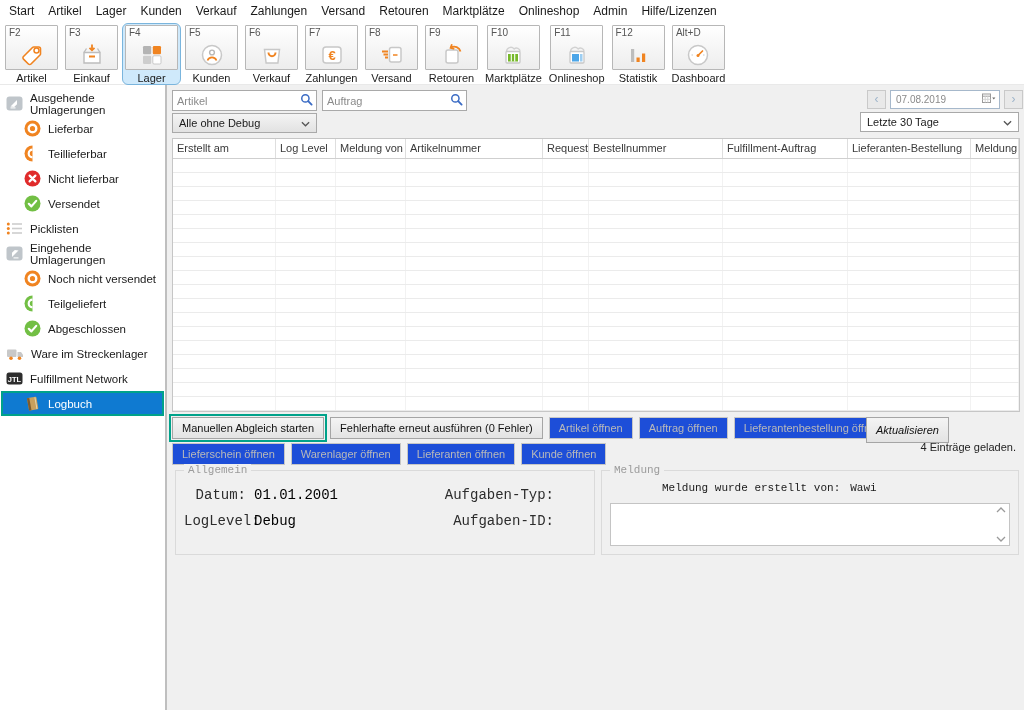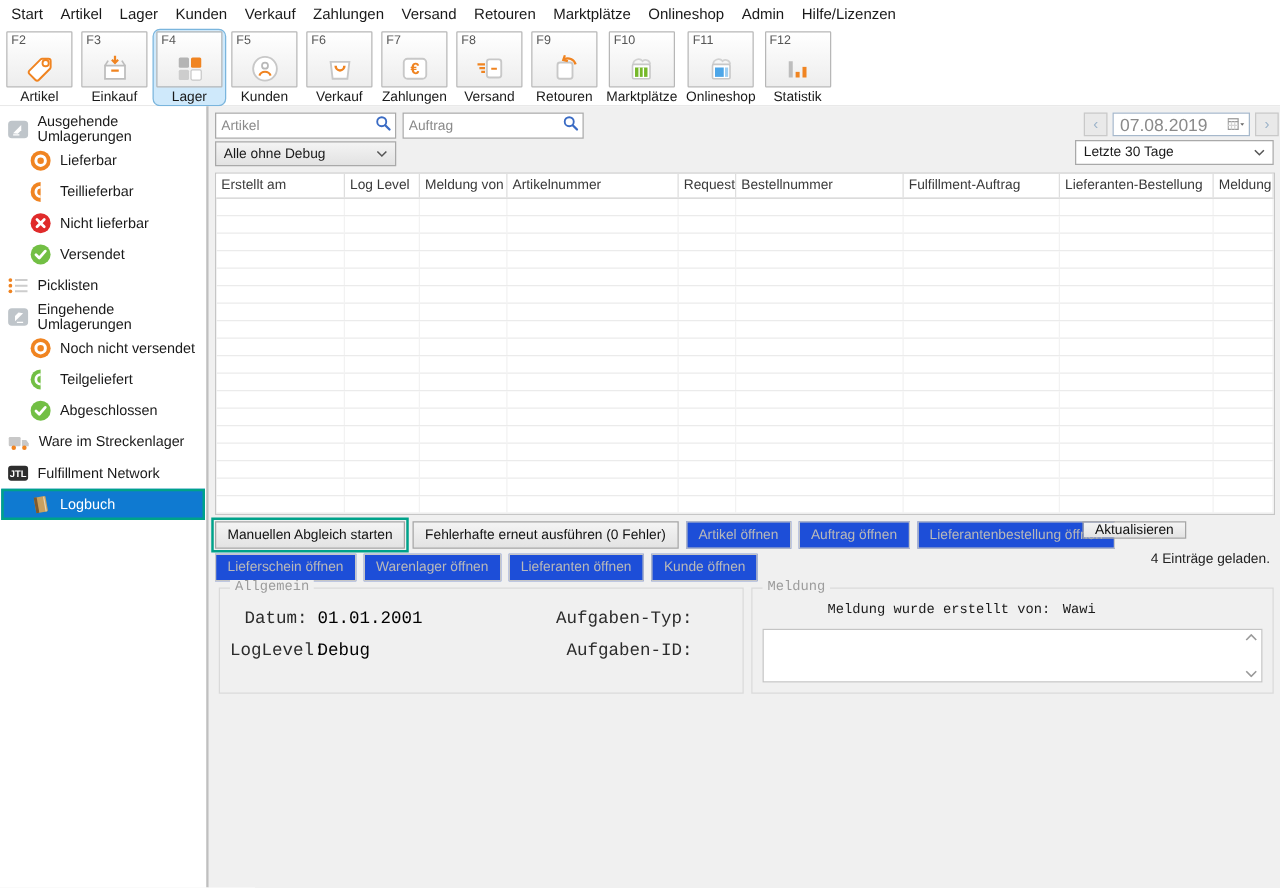--- a/index.html
+++ b/index.html
@@ -32,37 +32,37 @@
   .search-box input { border:0; outline:0; flex:1; min-width:0; font-family:inherit; font-size:11px; padding:0 0 0 4px; background:transparent; color:#222; }
   .search-box input::placeholder { color:#8a8a8a; opacity:1; }
   #artikel-box { left:5px; top:5px; }
   #auftrag-box { left:155px; top:5px; }
   .dropdown { position:absolute; height:20px; border:1px solid #a9a9a9; display:flex; align-items:center; justify-content:space-between; padding:0 6px; font-size:11px; }
   #log-filter { left:5px; top:28px; width:145px; background:linear-gradient(#f4f4f4,#e2e2e2); }
   #range-filter { left:693px; top:27px; width:159px; background:#fff; }
   .nav-btn { position:absolute; width:19px; height:19px; top:5px; background:#e9e9e9; border:1px solid #c9c9c9; font-size:12px; color:#9db4ca; line-height:15px; text-align:center; padding:0; font-family:inherit; }
   #prev-btn { left:700px; }
   #next-btn { left:837px; }
-  .date-field { position:absolute; left:723px; top:5px; width:110px; height:19px; background:#fff; border:1px solid #a6b8cb; display:flex; align-items:center; justify-content:space-between; padding:0 3px 0 5px; font-size:14px; color:#8a8a8a; }
+  .date-field { position:absolute; left:723px; top:5px; width:110px; height:19px; background:#fff; border:1px solid #a6b8cb; display:flex; align-items:center; justify-content:space-between; padding:0 3px 0 5px; font-size:10px; color:#8a8a8a; }
   
   .table { position:absolute; left:5px; top:53px; width:848px; background:#fff; border:1px solid #c6c6c6; }
   .thead { display:flex; height:20px; background:#fff; border-bottom:1px solid #cfcfcf; }
   .th { font-size:11px; color:#3a3a3a; padding:3px 0 0 4px; border-right:1px solid #dedede; overflow:hidden; white-space:nowrap; }
   .tbody { height:252px; overflow:hidden; }
   .tr { display:flex; height:14px; border-bottom:1px solid #ebebeb; }
   .td { border-right:1px solid #f2f2f2; height:100%; }
   
   .btnrow { position:absolute; display:flex; gap:6px; }
   #actions-row1 { left:5px; top:332px; }
   #actions-row2 { left:5px; top:358px; }
   .act-btn { height:22px; padding:0 9px; font-family:inherit; font-size:11px; color:#111;
     background:linear-gradient(#f4f4f4,#e3e3e3); border:1px solid #a5a5a5; white-space:nowrap; }
   .act-btn.disabled { background:#1d4ed8; border-color:#c6c6c6; color:#b9b9b9; }
   .act-btn.highlighted { outline:2px solid var(--highlight-teal); outline-offset:1px; }
-  #refresh-btn { position:absolute; left:699px; top:332px; height:14px; }
+  #refresh-btn { position:absolute; left:699px; top:332px; height:26px;font-style:italic; }
   #status-text { position:absolute; right:8px; top:356px; font-size:11px; color:#222; }
   
   .groupbox { position:absolute; top:385px; height:85px; border:1px solid #dadada;font-family:Liberation Mono, monospace; }
   .groupbox .legend { position:absolute; top:-7px; left:8px; background:#f0f0f0; padding:0 4px; font-size:11px; color:#9c9c9c; }
   #allgemein-box { left:8px; width:420px; }
   #meldung-box { left:434px; width:418px; }
   .gb-grid { display:grid; grid-template-columns:62px 148px 160px 1fr; row-gap:10px; padding:16px 8px 0 8px; font-size:14px; }
   .gb-label { text-align:right; color:#2c2c2c; }
   .gb-value { padding-left:8px; color:#000; }
   .created-by { position:absolute; left:12px; top:11px; font-size:11px;margin-left:48px; }
@@ -209,20 +209,33 @@
         <div class="tool-box">
           <span class="tool-key">F12</span>
           <span class="tool-icon"><svg width="27" height="26" viewBox="0 0 26 26">
               <rect x="6" y="7" width="3.2" height="13" fill="#bdbdbd"></rect>
               <rect x="11.5" y="15.5" width="3.2" height="4.5" fill="#f08421"></rect>
               <rect x="17" y="11.5" width="3.2" height="8.5" fill="#f08421"></rect>
             </svg></span>
         </div>
         <div class="tool-label">Statistik</div>
       </div>
+      <div class="tool">
+        <div class="tool-box">
+          <span class="tool-key">Alt+D</span>
+          <span class="tool-icon"><svg width="27" height="26" viewBox="0 0 26 26">
+              <circle cx="13" cy="13" r="9.5" fill="#fff" stroke="#c8c8c8" stroke-width="1.5"></circle>
+              <line x1="6.5" y1="13" x2="8" y2="13" stroke="#c8c8c8" stroke-width="1.2"></line>
+              <line x1="18" y1="13" x2="19.5" y2="13" stroke="#c8c8c8" stroke-width="1.2"></line>
+              <line x1="13" y1="13.5" x2="17.5" y2="9" stroke="#f08421" stroke-width="1.7" stroke-linecap="round"></line>
+              <circle cx="13" cy="13.5" r="1.5" fill="#f08421"></circle>
+            </svg></span>
+        </div>
+        <div class="tool-label">Dashboard</div>
+      </div>
     </div>
   <div class="bodyrow">
     <div class="sidebar">
         <div class="side-item level0">
           <span class="side-icon"><svg width="17" height="17" viewBox="0 0 17 17">
               <rect x="0.5" y="1.5" width="16" height="14" rx="3" fill="#bfc5ca"></rect>
               <path d="M4.5 11.5 L11 5 v4.2 L8.2 12 z" fill="#fff"></path>
               <line x1="4.5" y1="12.9" x2="9.5" y2="12.9" stroke="#fff" stroke-width="1.1"></line>
             </svg></span>
           <span class="side-label">Ausgehende Umlagerungen</span>

